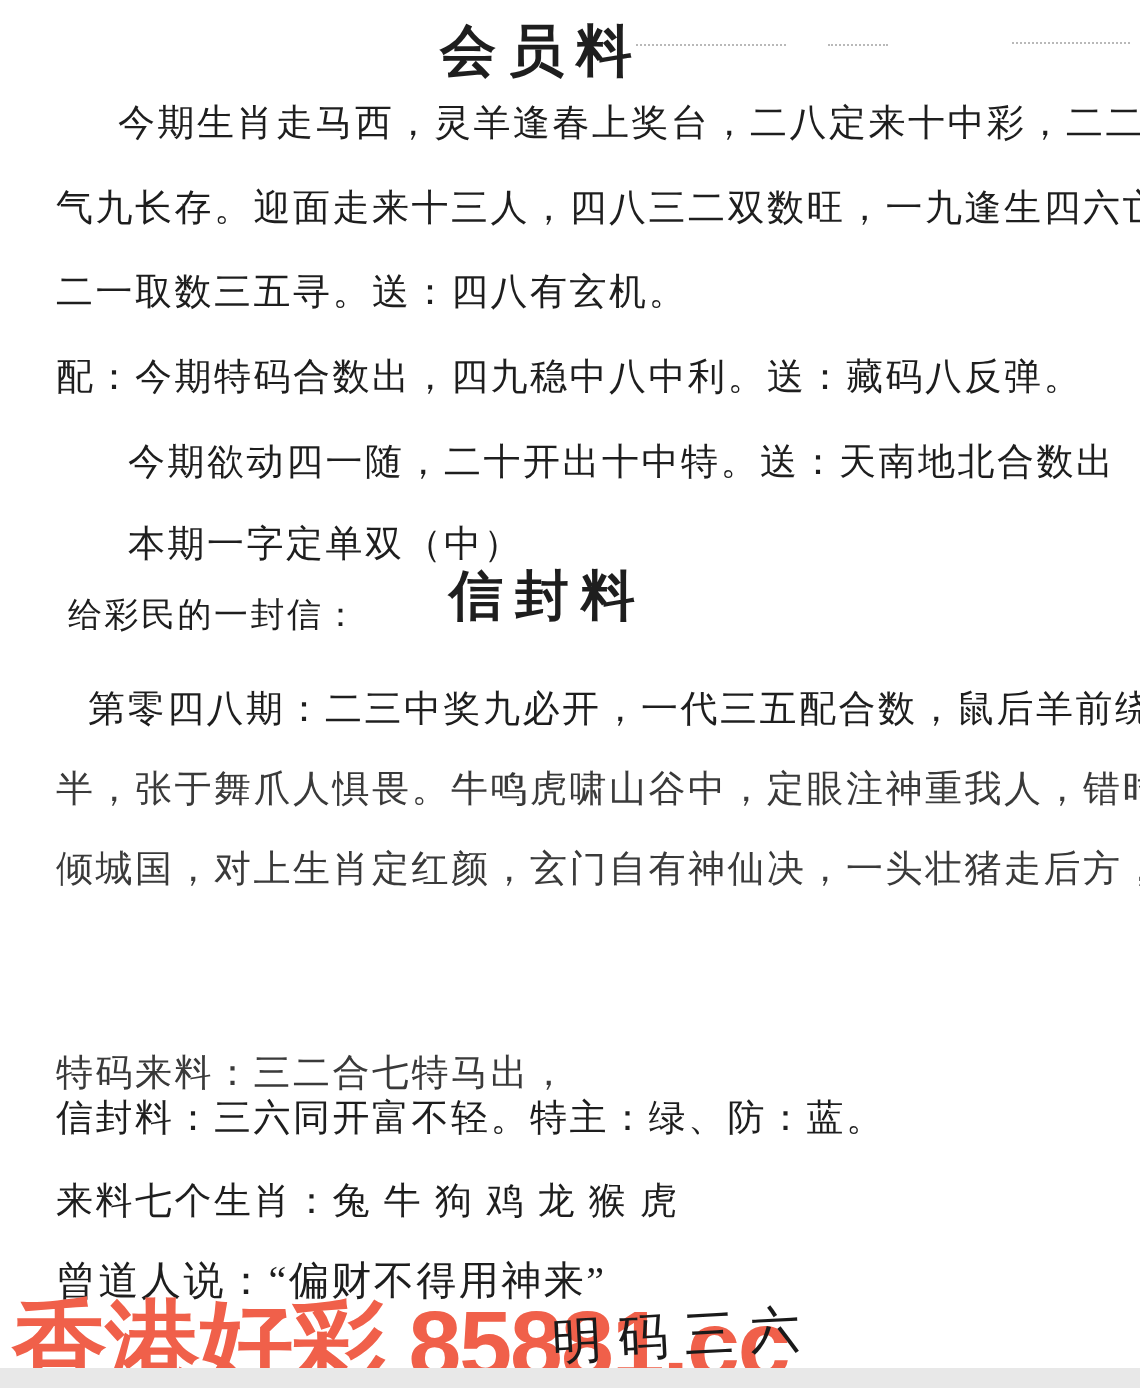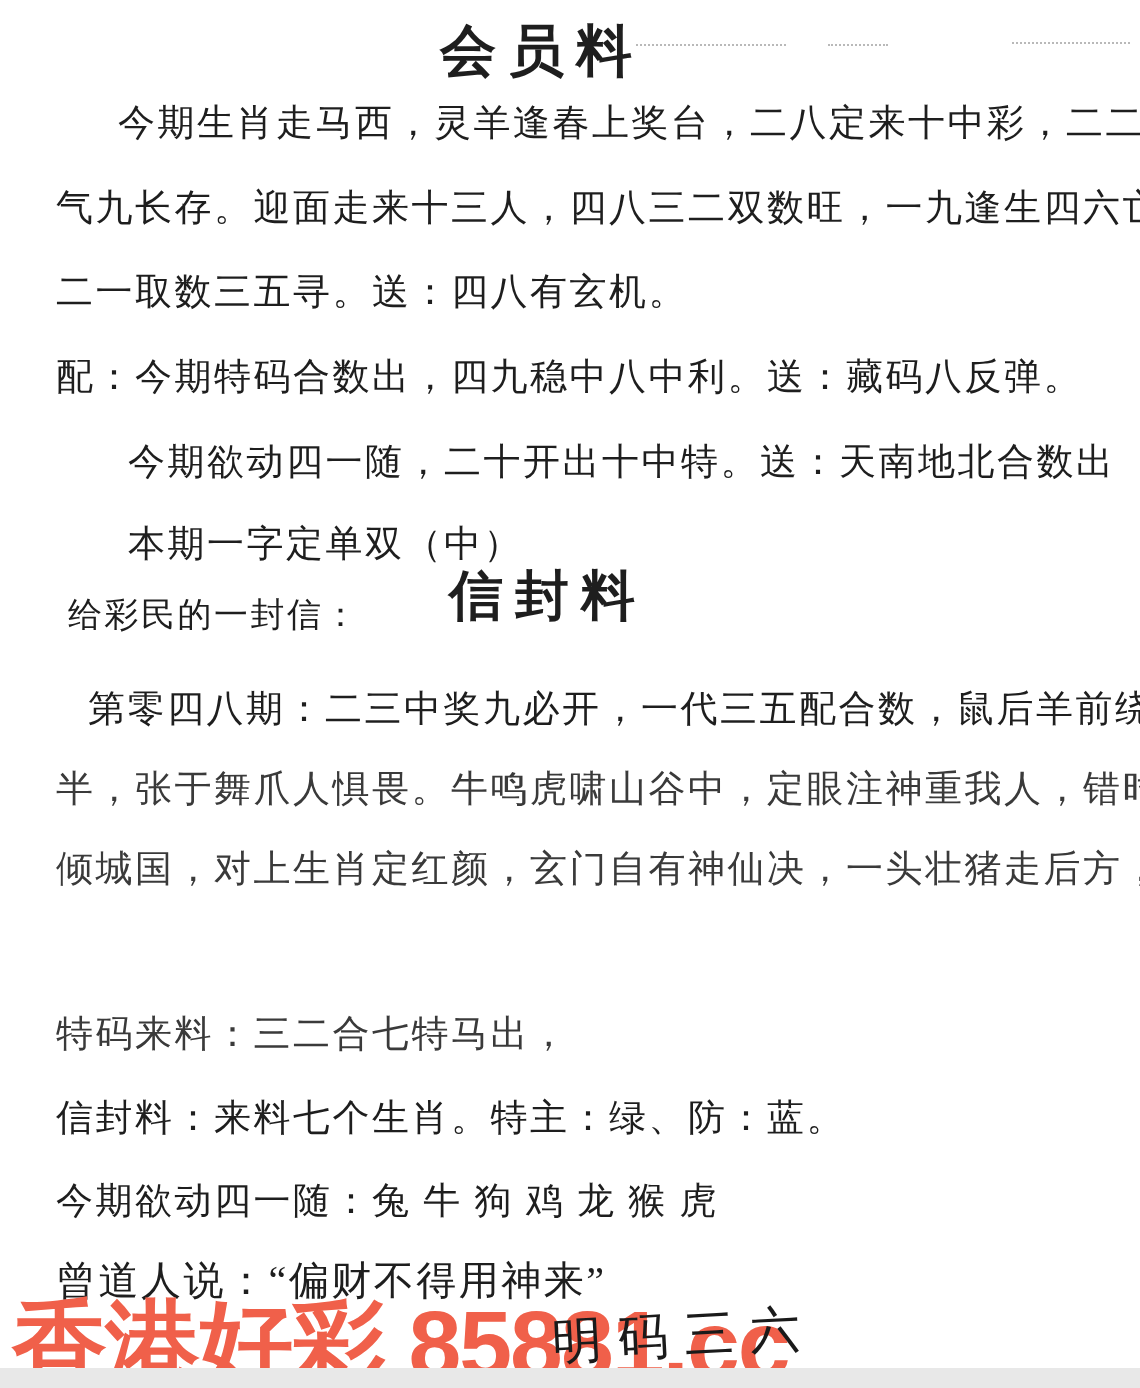--- a/index.html
+++ b/index.html
@@ -77,21 +77,21 @@
   <div class="line" style="top:352px; left:56px;">配：今期特码合数出，四九稳中八中利。送：藏码八反弹。</div>
   <div class="line" style="top:437px; left:128px;">今期欲动四一随，二十开出十中特。送：天南地北合数出</div>
   <div class="line" style="top:519px; left:128px;">本期一字定单双（中）</div>
 
   <div class="line" style="top:592px; left:56px; font-size:34px;margin-left:12px;">给彩民的一封信：</div>
   <div class="sec-title title-envelope">信封料</div>
 
   <div class="line" style="top:684px;  left:88px;">第零四八期：二三中奖九必开，一代三五配合数，鼠后羊前绕圈</div>
   <div class="line faded" style="top:764px;  left:56px;">半，张于舞爪人惧畏。牛鸣虎啸山谷中，定眼注神重我人，错时一点</div>
   <div class="line faded" style="top:844px;  left:56px;">倾城国，对上生肖定红颜，玄门自有神仙决，一头壮猪走后方，四亲</div>
-  <div class="line faded" style="top:1009px; left:56px;">特码来料：三二合七特马出，</div>
-  <div class="line" style="top:1093px; left:56px;">信封料：来料七个生肖。特主：绿、防：蓝。</div>
-  <div class="line" style="top:1176px; left:56px;">今期欲动四一随：兔 牛 狗  鸡 龙 猴 虎</div>
+  <div class="line faded" style="top:1048px; left:56px;">特码来料：三二合七特马出，</div>
+  <div class="line" style="top:1093px; left:56px;">信封料：三六同开富不轻。特主：绿、防：蓝。</div>
+  <div class="line" style="top:1176px; left:56px;">来料七个生肖：兔 牛 狗  鸡 龙 猴 虎</div>
   <div class="line" style="top:1253px; left:56px; font-size:40px;">曾道人说：“偏财不得用神来”</div>
 
   <div class="wm-red">香港好彩 85881.cc</div>
   <div class="wm-black">明码三六</div>
 
 </div>
 
 </body></html>

